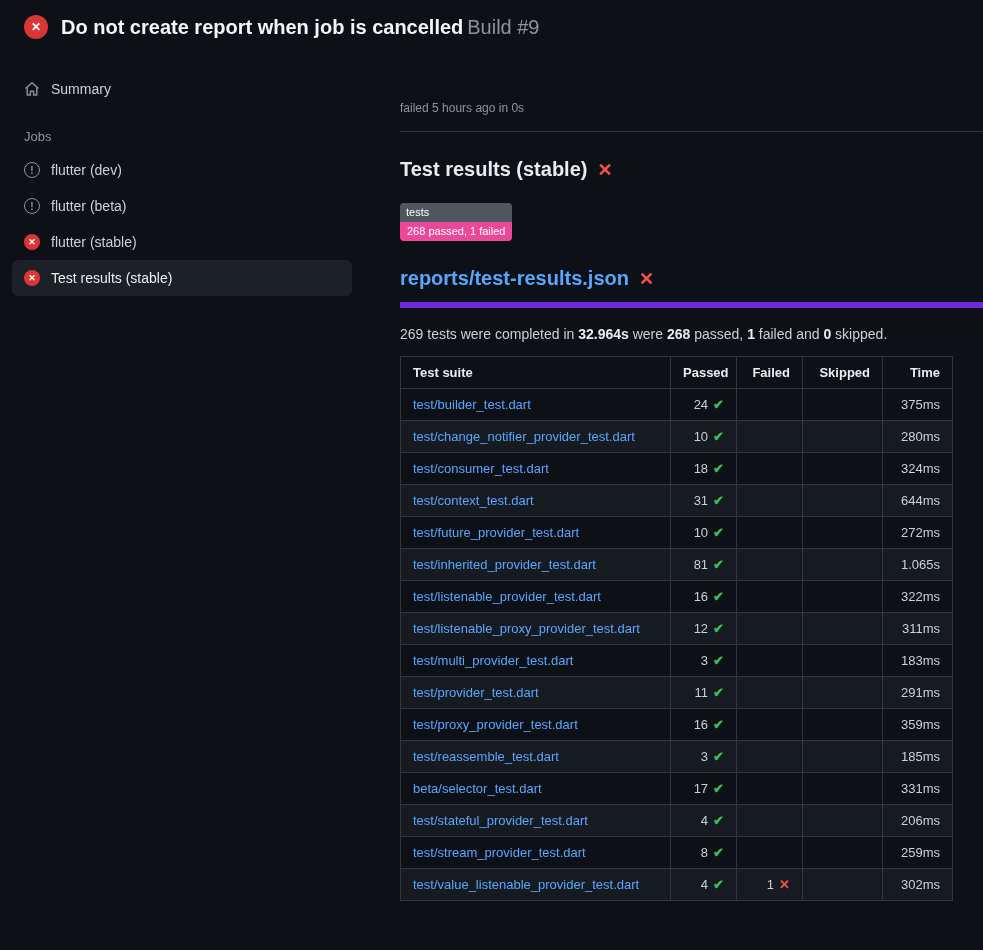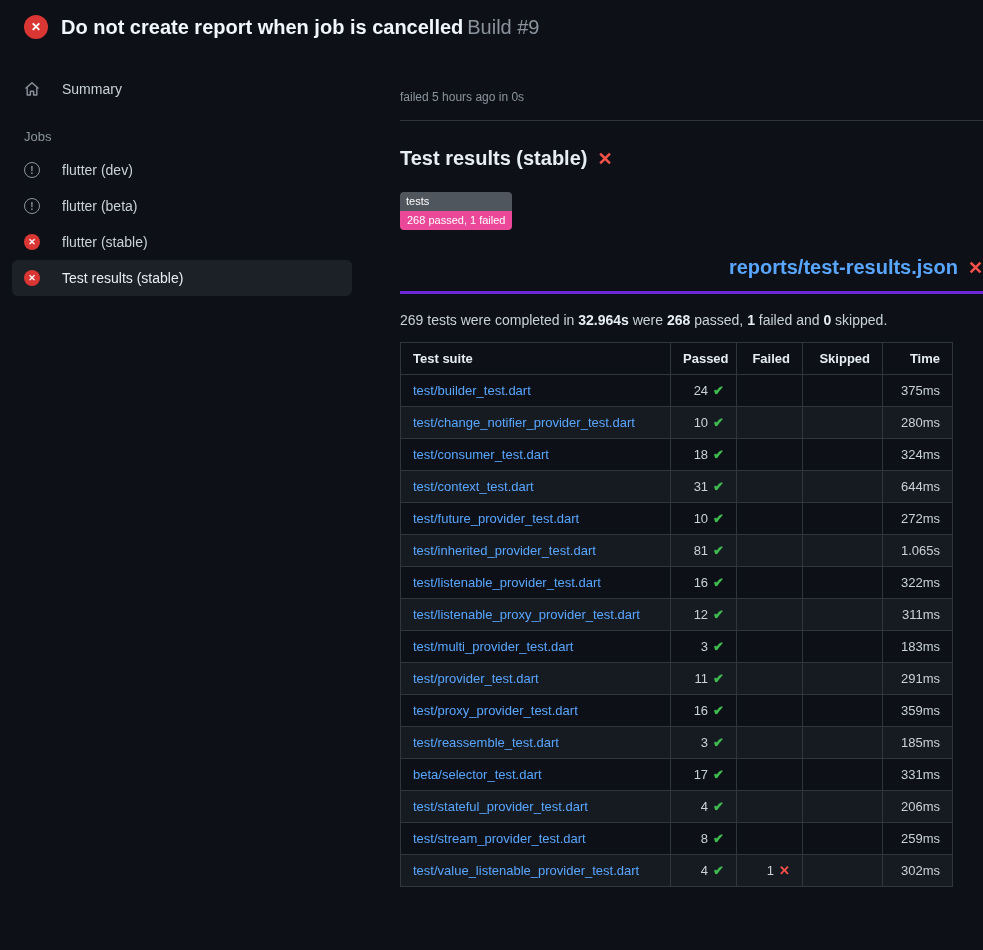--- a/index.html
+++ b/index.html
@@ -19,49 +19,49 @@
   .run-title { font-size:20px; font-weight:700; color:#f0f6fc; }
   .run-build { font-size:20px; font-weight:400; color:#8b949e; }
 
   
   .layout { display:flex; align-items:flex-start; }
   .sidebar { width:372px; flex:none; padding:22px 20px 0 12px; }
   .main { flex:1; min-width:0; padding:36px 0 0 28px; }
 
   
   .side-item {
-    display:flex; align-items:center; gap:22px;
+    display:flex; align-items:center; gap:11px;
     padding:10px 12px; border-radius:6px; cursor:pointer; color:#c9d1d9;
   }
   .side-item.selected { background:#1c2128; color:#e6edf3; }
   .jobs-label { color:#8b949e; font-size:13px; margin:22px 0 8px 12px; }
   .icon-circle {
     width:16px; height:16px; border-radius:50%; flex:none;
     display:flex; align-items:center; justify-content:center;
   }
   .icon-circle.neutral { border:1.5px solid #8b949e; color:#8b949e; font-size:10px; font-weight:bold; }
   .icon-circle.failed { background:#da3633; color:#fff; font-size:9px; font-weight:bold; }
   .home-icon svg { display:block; }
 
   
   .breadcrumb { font-weight:bold; color:#e6edf3; font-size:14px; }
-  .status-line { color:#8b949e; font-size:12px; margin-top:5px; }
+  .status-line { color:#8b949e; font-size:12px; margin-top:16px; }
   .divider { border-bottom:1px solid #30363d; margin:16px 0 26px 0; }
 
   .section-title-row { display:flex; align-items:center; gap:10px; margin:0 0 22px 0; }
   .section-title { font-size:20px; font-weight:700; color:#e6edf3; }
   .x-mark { color:#f85149; font-weight:900; font-size:18px; line-height:1; }
 
   .badge { display:inline-flex; font-size:11px; border-radius:4px; overflow:hidden; margin:0 0 26px 0;flex-direction:column; }
   .badge-label { background:#50565d; color:#fff; padding:3px 6px 4px 6px; }
   .badge-value { background:#ec4899; color:#fff; padding:3px 7px 4px 7px; }
 
   .report-heading-row {
     display:flex; align-items:center; gap:10px;
-    padding-bottom:12px; border-bottom:3px solid #6d28d9; margin:0 0 18px 0;justify-content:flex-end;
+    padding-bottom:12px; border-bottom:6px solid #6d28d9; margin:0 0 18px 0;
   }
   .report-link { font-size:20px; font-weight:700; color:#58a6ff; text-decoration:none; }
 
   .summary-text { font-size:14px; color:#c9d1d9; margin:0 0 14px 0; }
   .summary-text b { color:#e6edf3; }
 
   
   table.results { border-collapse:collapse; width:552px; font-size:13px; table-layout:fixed; }
   table.results th, table.results td { border:1px solid #30363d; padding:8px 12px; overflow:hidden; white-space:nowrap; }
   table.results th { font-weight:bold; color:#e6edf3; text-align:left; }

